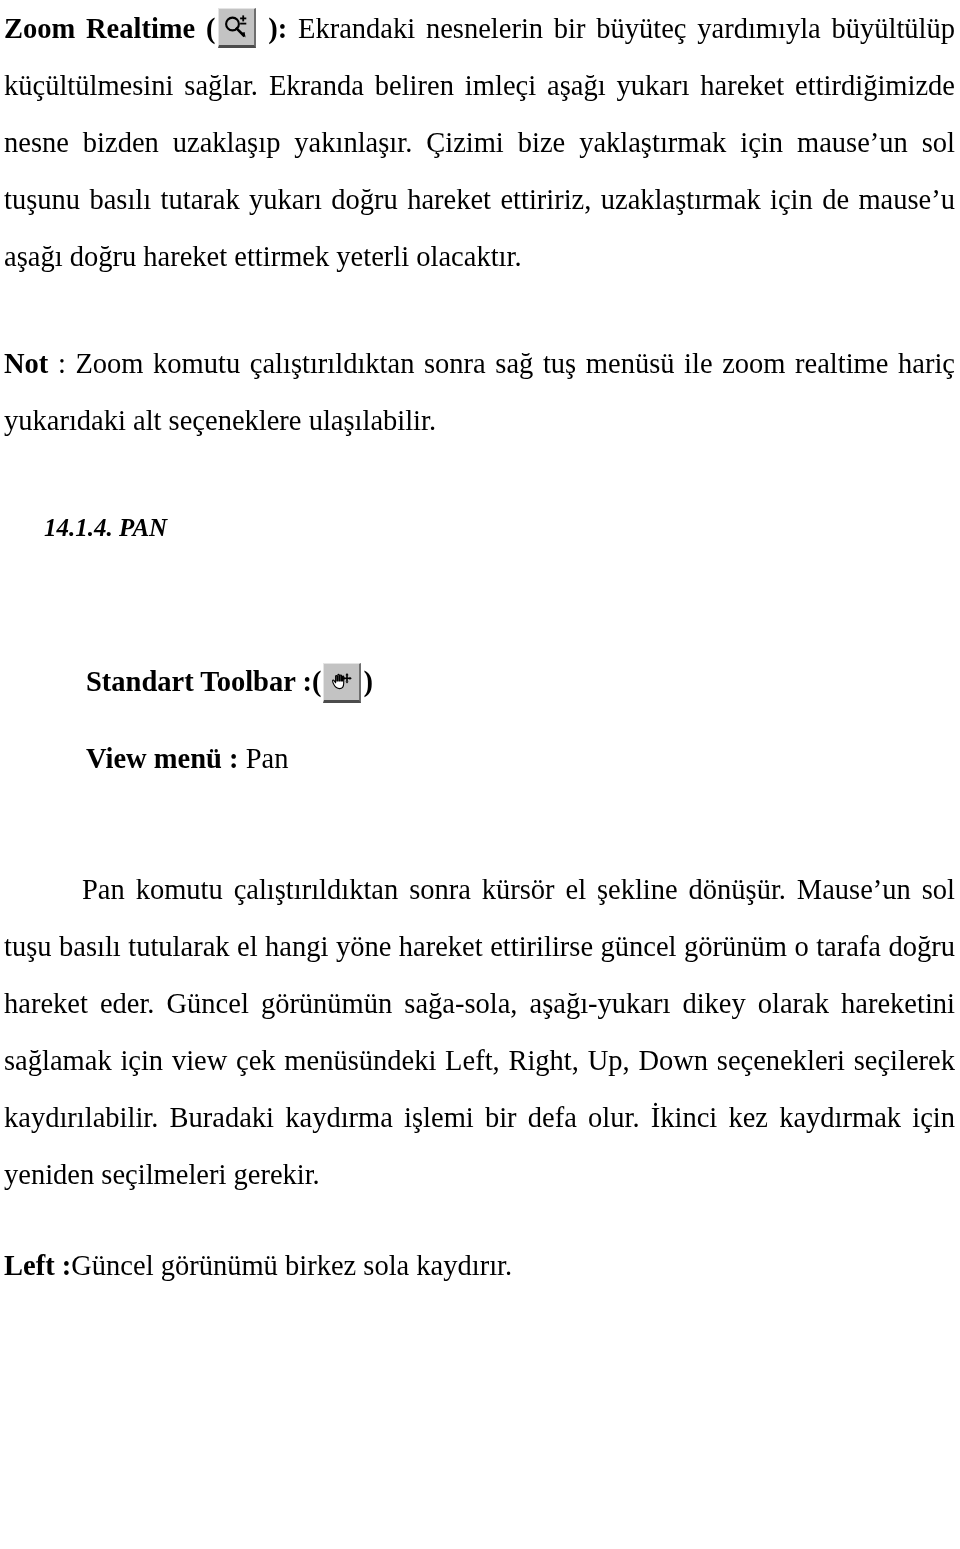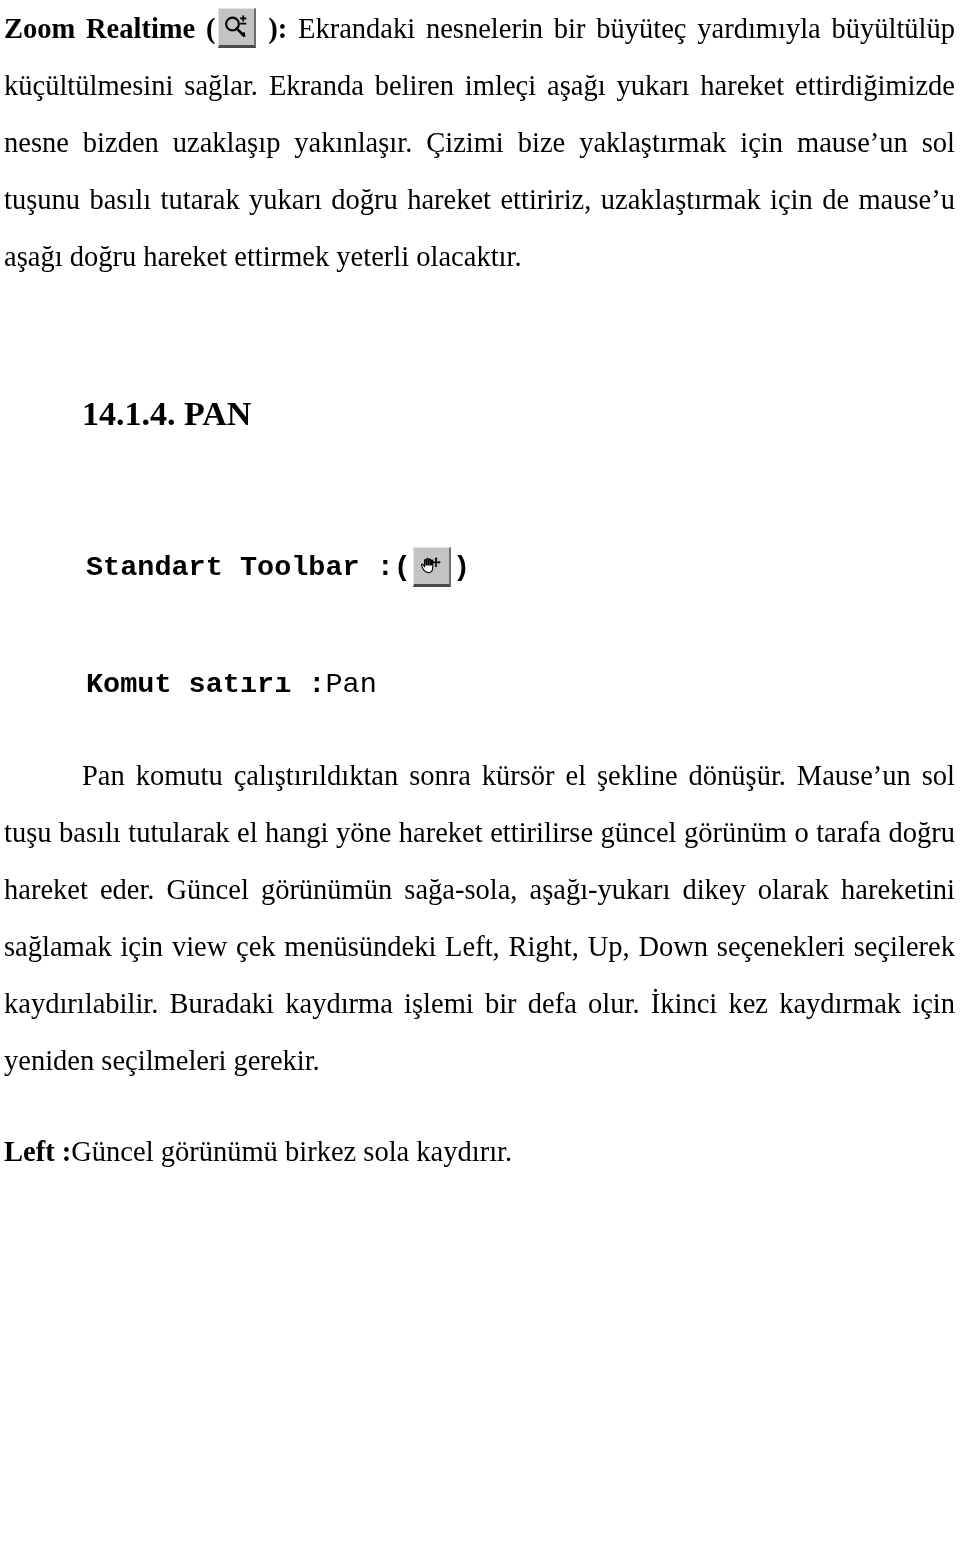--- a/index.html
+++ b/index.html
@@ -40,34 +40,34 @@
   .b { font-weight: bold; }
   .spacer-20 { height: 20px; }
   .spacer-34 { height: 34px; }
   .spacer-42 { height: 42px; }
   .spacer-50 { height: 50px; }
   .spacer-56 { height: 56px; }
   .spacer-60 { height: 60px; }
 
   
   .heading {
-    font-size: 34px;
+    font-size: 25px;
     line-height: 46px;
     font-weight: bold;
-    margin: 0 0 0 82px;
+    margin: 0 0 0 44px;
     letter-spacing: 0px;
+    font-style: italic;
   }
 
   
   .subline {
     font-size: 28.5px;
     line-height: 57px;
     margin: 0 12px 0 86px;
     white-space: nowrap;
-    font-family: Liberation Mono, monospace;
   }
 
   
   .tb-btn {
     display: inline-block;
     position: relative;
     width: 38px;
     height: 40px;
     background: #c3c3c3;
     border-top: 1px solid #e4e4e4;
@@ -99,20 +99,23 @@
           <line x1="13.8" y1="13.6" x2="20.5" y2="20.3" stroke="#000" stroke-width="2.6" stroke-linecap="square"></line>
           <path d="M17.6 18.2 L22.5 22.6 L21.6 16.9 Z" fill="#000"></path>
           <line x1="17.1" y1="3.4" x2="23.3" y2="3.4" stroke="#000" stroke-width="1.8"></line>
           <line x1="20.2" y1="0.4" x2="20.2" y2="6.4" stroke="#000" stroke-width="1.8"></line>
           <line x1="17.1" y1="8.6" x2="23.3" y2="8.6" stroke="#000" stroke-width="1.8"></line>
         </svg></span><span class="b"> )</span><span class="b">:</span><span> Ekrandaki nesnelerin bir büyüteç yardımıyla büyültülüp küçültülmesini sağlar. Ekranda beliren imleçi aşağı yukarı hareket ettirdiğimizde nesne bizden uzaklaşıp yakınlaşır. Çizimi bize yaklaştırmak için mause’un sol tuşunu basılı tutarak yukarı doğru hareket ettiririz, uzaklaştırmak için de mause’u aşağı doğru hareket ettirmek yeterli olacaktır.</span>
   </p>
 
   <div class="spacer-50"></div>
 
+  <p class="para">
+    <span class="b">Not</span><span> : Zoom komutu çalıştırıldıktan sonra sağ tuş menüsü ile zoom realtime hariç yukarıdaki alt seçeneklere ulaşılabilir.</span>
+  </p>
 
   <div class="spacer-56"></div>
 
   <h2 class="heading">14.1.4. PAN</h2>
 
   <div class="spacer-42"></div>
 
 
   <div class="spacer-60"></div>
 
@@ -125,29 +128,29 @@
             <path d="M18.0 3.0 L19.6 5.2 L16.4 5.2 Z"></path>
             <path d="M18.0 13.6 L19.6 11.4 L16.4 11.4 Z"></path>
             <path d="M13.2 8.3 L15.4 6.7 L15.4 9.9 Z"></path>
             <path d="M22.8 8.3 L20.6 6.7 L20.6 9.9 Z"></path>
           </g>
         </svg></span><span class="b">)</span>
   </p>
 
   <div class="spacer-20"></div>
 
+  <p class="subline">
+    <span class="b">View menü : </span><span>Pan</span>
+  </p>
 
   <div class="spacer-20"></div>
 
 
   <div class="spacer-20"></div>
 
-  <p class="subline">
-    <span class="b">Komut satırı :</span><span>Pan</span>
-  </p>
 
   <div class="spacer-34"></div>
 
   <p class="para indent">Pan komutu çalıştırıldıktan sonra kürsör el şekline dönüşür. Mause’un sol tuşu basılı tutularak el hangi yöne hareket ettirilirse güncel görünüm o tarafa doğru hareket eder. Güncel görünümün sağa-sola, aşağı-yukarı dikey olarak hareketini sağlamak için view çek menüsündeki Left, Right, Up, Down seçenekleri seçilerek kaydırılabilir. Buradaki kaydırma işlemi bir defa olur. İkinci kez kaydırmak için yeniden seçilmeleri gerekir.</p>
 
   <div class="spacer-34"></div>
 
   <p class="para last-left">
     <span class="b">Left :</span><span>Güncel görünümü birkez sola kaydırır.</span>
   </p>

